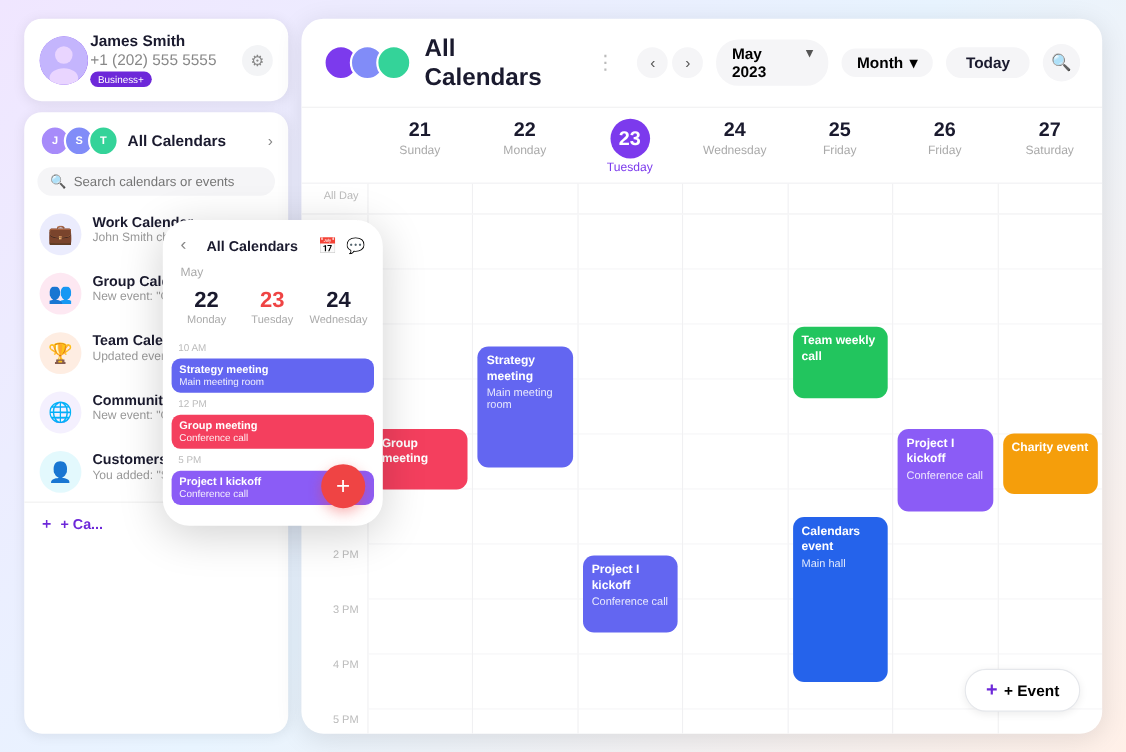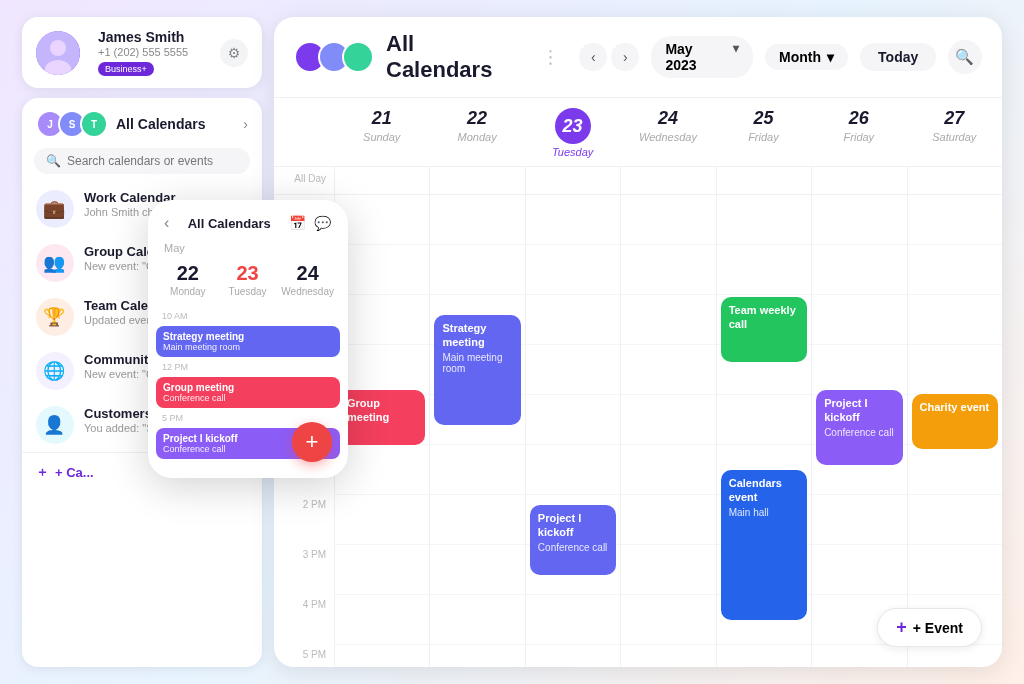--- a/index.html
+++ b/index.html
@@ -34,41 +34,41 @@
       border-radius: 16px;
       padding: 12px 14px;
       display: flex;
       align-items: center;
       justify-content: space-between;
       box-shadow: 0 2px 12px rgba(0,0,0,0.08);
     }
     .profile-info {
       display: flex;
       align-items: center;
-      gap: 18px;
+      gap: 2px;
     }
     .avatar {
       width: 44px;
       height: 44px;
       border-radius: 50%;
       background: linear-gradient(135deg, #a78bfa, #7c3aed);
       display: flex;
       align-items: center;
       justify-content: center;
       font-size: 18px;
       color: white;
       overflow: hidden;
     }
     .profile-name {
       font-weight: 700;
       font-size: 14px;
       color: #1a1a2e;
     }
     .profile-phone {
-      font-size: 11px;
+      font-size: 14px;
       color: #888;
       margin-top: 1px;
     }
     .business-badge {
       background: #6d28d9;
       color: white;
       font-size: 9px;
       padding: 2px 7px;
       border-radius: 10px;
       margin-top: 3px;
@@ -585,21 +585,21 @@
       <div class="view-selector">
         <span>Month</span>
         <span>▾</span>
       </div>
       <button class="today-btn">Today</button>
       <div class="search-btn">🔍</div>
     </div>
 
     <div style="display:flex; border-bottom: 1px solid #f0f0f2;">
       <div style="width:60px; flex-shrink:0;"></div>
-      <div style="flex:1; display:grid; grid-template-columns: repeat(7,1fr); font-style: italic;">
+      <div style="flex:1; display:grid; grid-template-columns: repeat(7,1fr);">
 
       <div class="day-header">
             <div><span class="day-num">21</span></div>
             <div class="day-name">Sunday</div>
           </div>
           <div class="day-header">
             <div><span class="day-num">22</span></div>
             <div class="day-name">Monday</div>
           </div>
           <div class="day-header">

